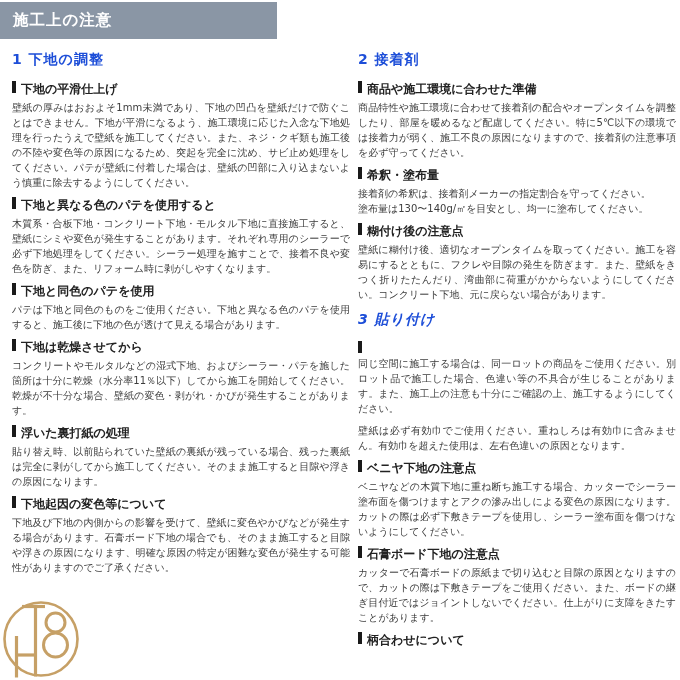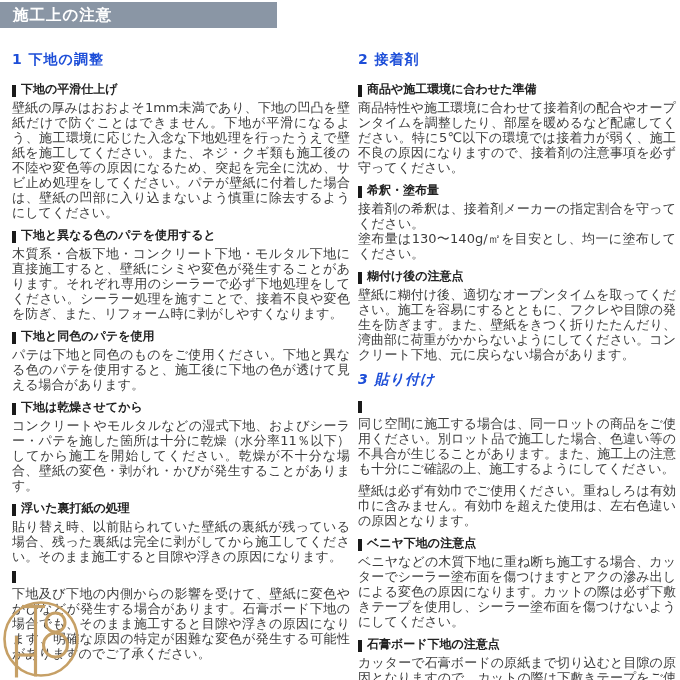--- a/index.html
+++ b/index.html
@@ -7,21 +7,21 @@
     width:680px;height:680px;
     background:#ffffff;
     font-family:"DejaVu Sans","Liberation Sans",sans-serif;
     color:#3c3c3c;
     position:relative;
     overflow:hidden;
   }
   .page{position:relative;width:680px;height:680px;background:#fff;}
 
   .header-bar{
-    position:absolute;left:0;top:2px;width:277px;height:26px;
+    position:absolute;left:0;top:2px;width:277px;height:37px;
     background:#8A96A5;
     display:flex;align-items:center;
     padding-left:13px;box-sizing:border-box;
   }
   .header-bar .title{
     color:#ffffff;font-size:15.5px;font-weight:bold;letter-spacing:1px;
   }
 
   .col{position:absolute;top:50px;}
   .col-left{left:12px;width:338px;}
@@ -31,28 +31,28 @@
     font-size:14px;font-weight:bold;color:#1d4ed8;
     line-height:18px;margin:0 0 13px 0;letter-spacing:1px;
   }
   .section{margin-bottom:4px;}
   .section + .section .section-heading{margin-top:8px;font-style:italic;}
 
   .item{margin-bottom:7px;}
   .item-title{
     font-size:12px;font-weight:bold;color:#222222;
     line-height:16px;margin-bottom:3px;
-    display:flex;align-items:flex-end;
+    display:flex;align-items:flex-start;
   }
   .bullet{
     display:inline-block;width:4px;height:12px;
     background:#1a1a1a;margin-right:5px;flex:0 0 auto;
   }
   .item-body{
-    font-size:13px;line-height:15px;color:#3c3c3c;
+    font-size:10px;line-height:15px;color:#3c3c3c;
     text-align:justify;white-space:pre-line;
   }
 
   .logo{
     position:absolute;left:2px;top:600px;width:78px;height:78px;
   }
   .logo svg{display:block;}
 </style>
 </head>
 <body>
@@ -103,20 +103,21 @@
         <div class="item-title">
           <span class="bullet"></span>
           <span>浮いた裏打紙の処理</span>
         </div>
         <div class="item-body">貼り替え時、以前貼られていた壁紙の裏紙が残っている場合、残った裏紙は完全に剥がしてから施工してください。そのまま施工すると目隙や浮きの原因になります。</div>
       </div>
 
       <div class="item">
         <div class="item-title">
           <span class="bullet"></span>
+          <span>下地起因の変色等について</span>
         </div>
         <div class="item-body">下地及び下地の内側からの影響を受けて、壁紙に変色やかびなどが発生する場合があります。石膏ボード下地の場合でも、そのまま施工すると目隙や浮きの原因になります、明確な原因の特定が困難な変色が発生する可能性がありますのでご了承ください。</div>
       </div>
     </div>
   </div>
 
   <div class="col col-right">
     <div class="section">
       <div class="section-heading">2 接着剤</div>
 

